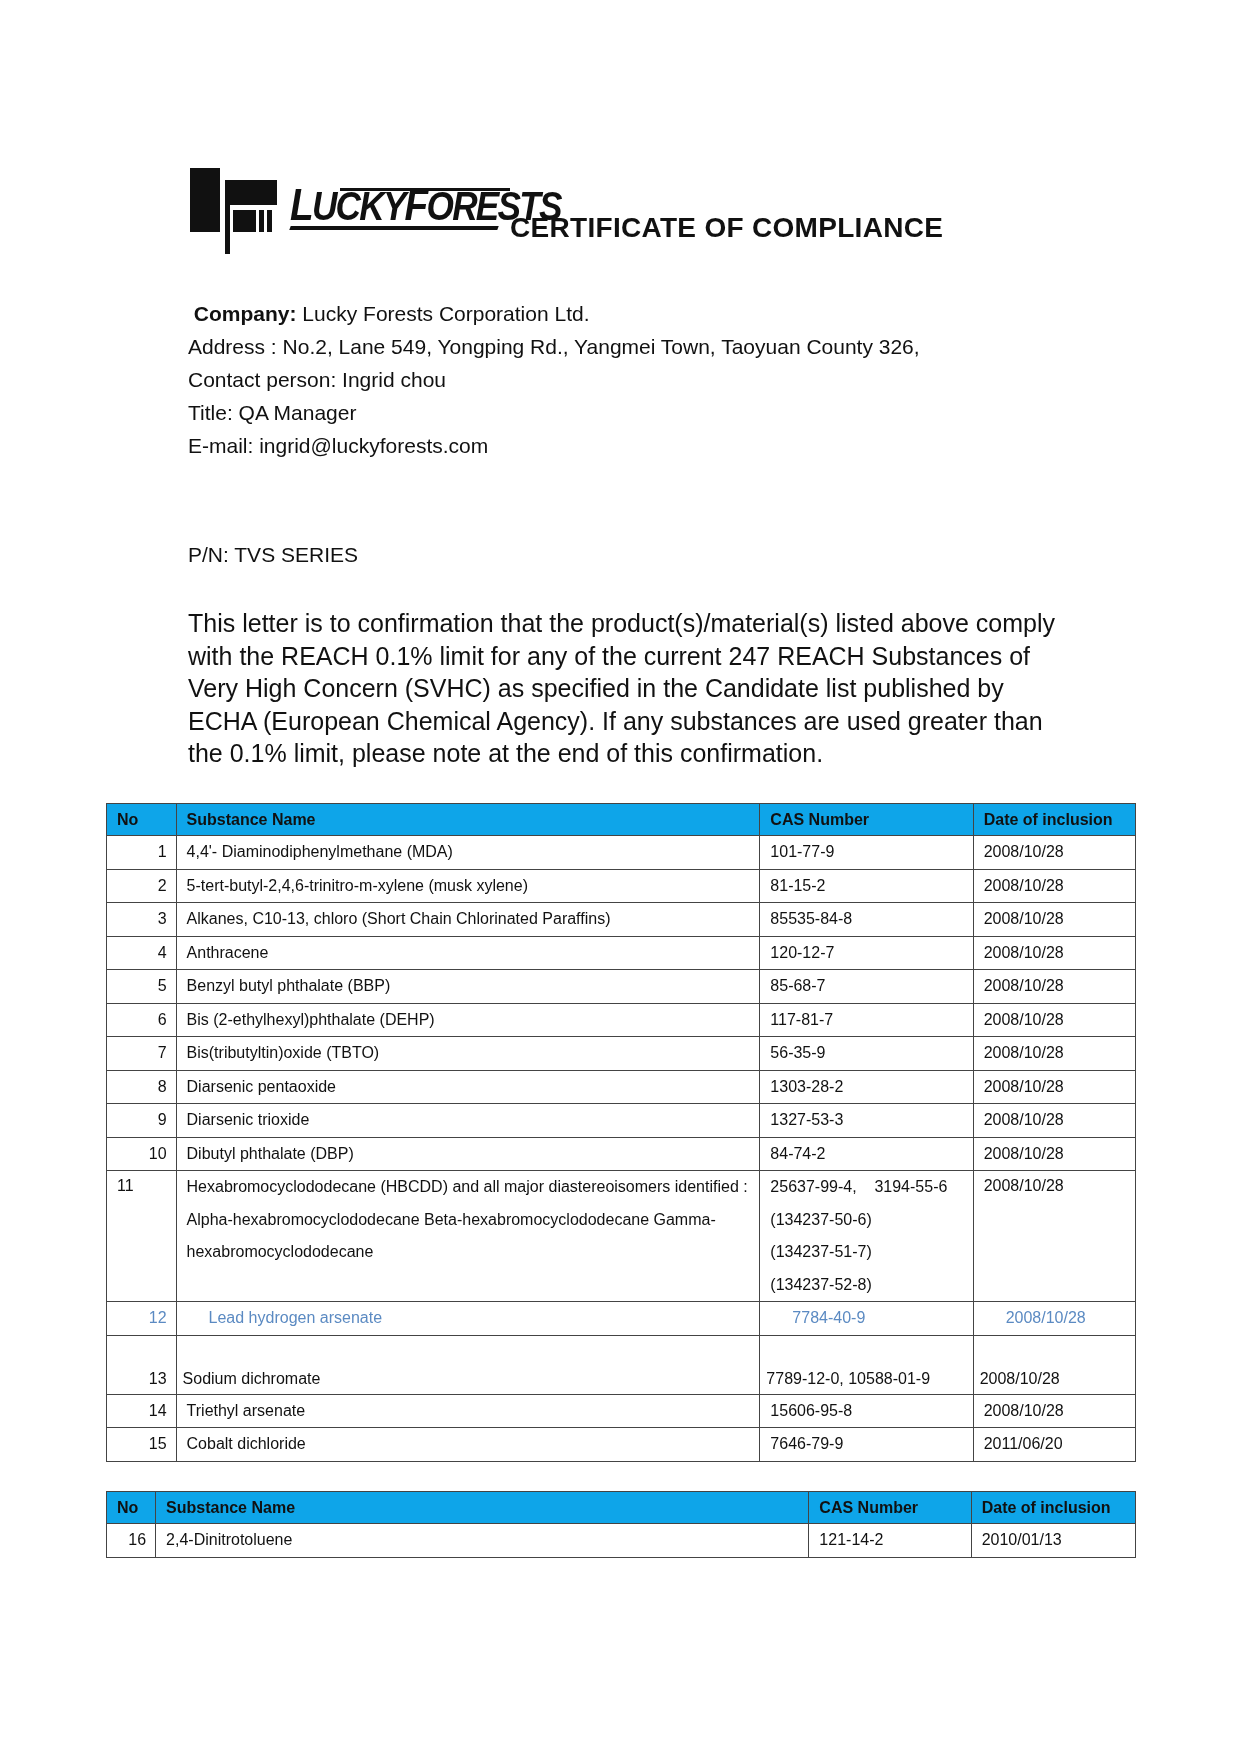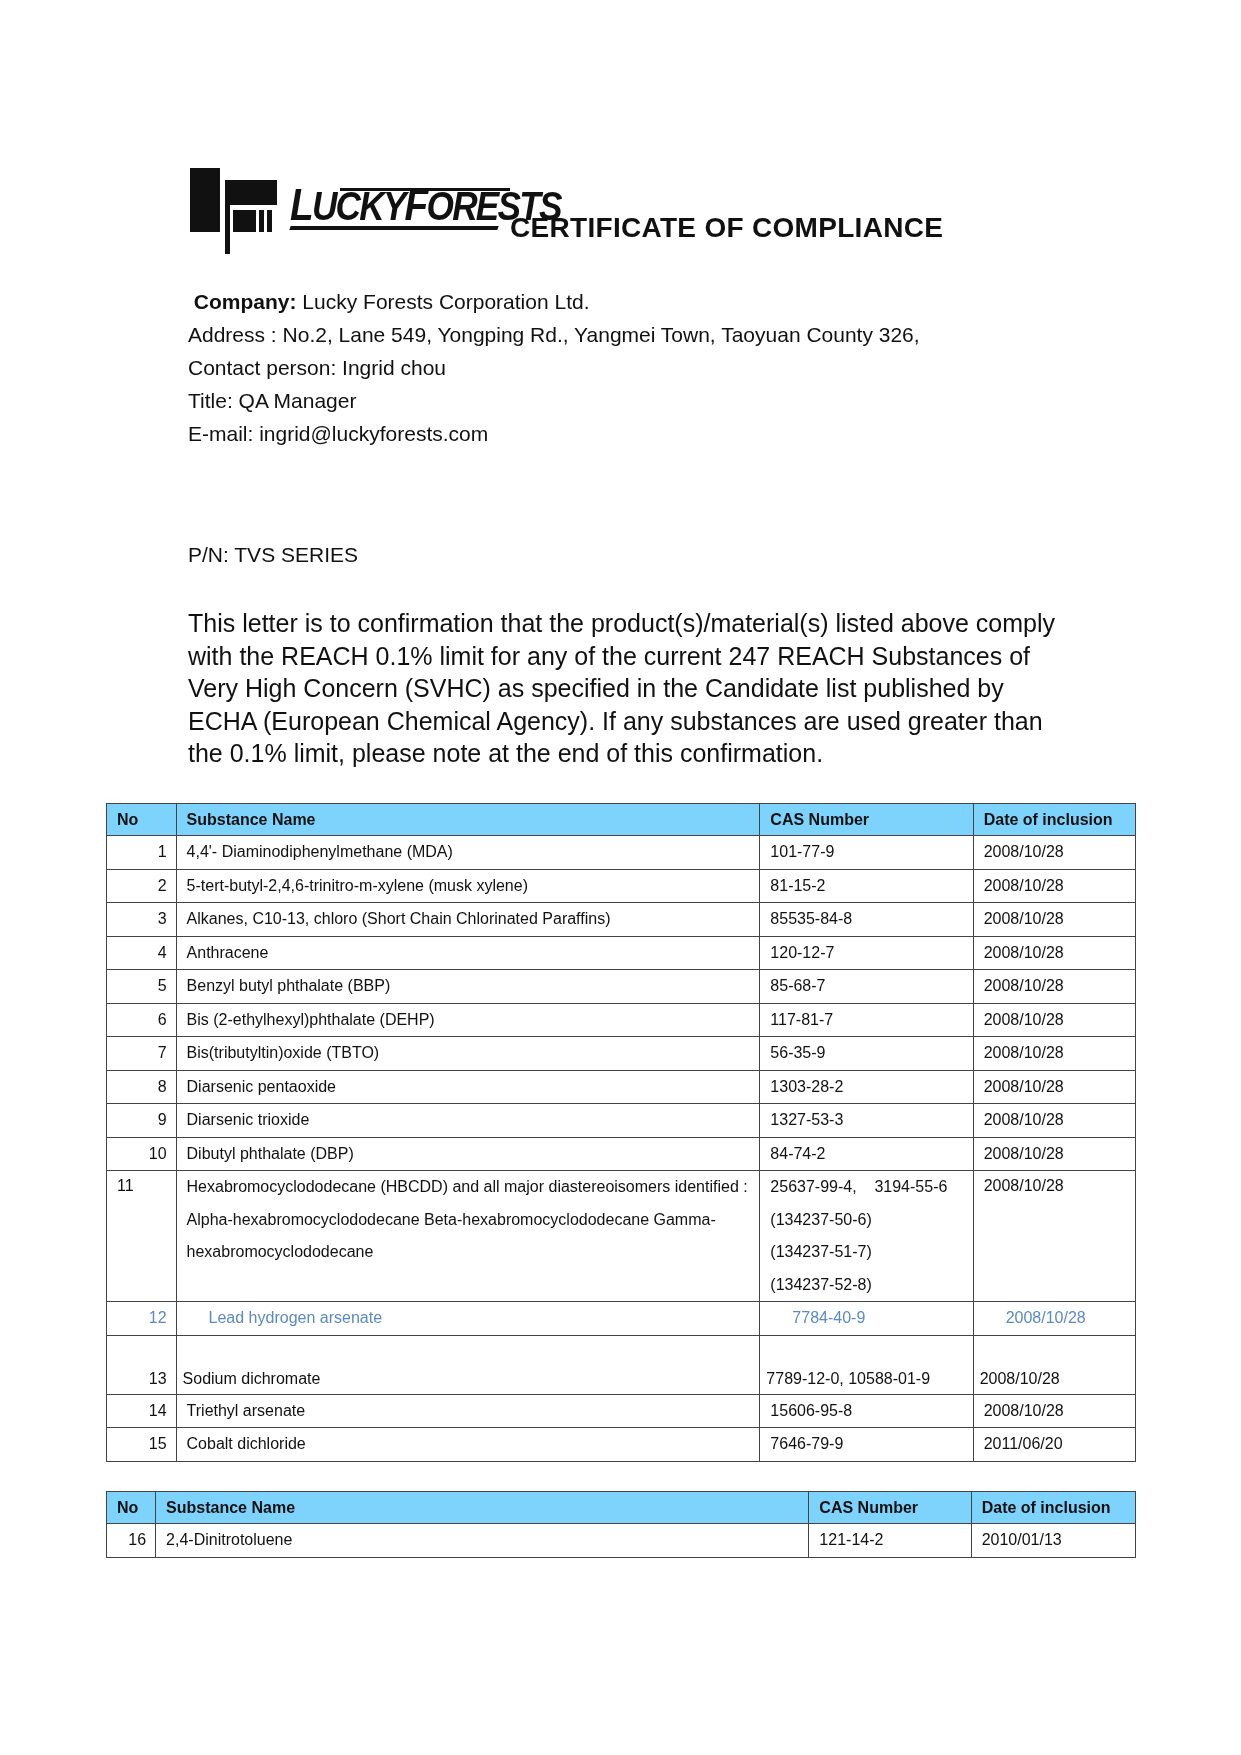--- a/index.html
+++ b/index.html
@@ -4,28 +4,28 @@
   <style>
     html, body { margin: 0; padding: 0; background: #ffffff; }
     body { width: 1241px; height: 1755px; position: relative; font-family: "Liberation Sans", "DejaVu Sans", sans-serif; color: #111; overflow: hidden; }
     .logo { position: absolute; left: 190px; top: 168px; width: 320px; height: 90px; }
     .logo-mark { position: absolute; left: 0; top: 0; width: 90px; height: 86px; }
     .logo-text { position: absolute; left: 100px; top: 12px; font-family: "Liberation Sans", sans-serif; font-weight: bold; font-style: italic; font-size: 40px; letter-spacing: -2px; transform: scaleX(0.88); transform-origin: left top; color: #111; }
     .logo-text .big { font-size: 44px; }
     .logo-underline { position: absolute; left: 100px; top: 58px; width: 208px; height: 4px; background: #111; transform: skewX(-20deg); }
     .logo-topline { position: absolute; left: 150px; top: 20px; width: 170px; height: 3px; background: #111; }
     .cert-title { position: absolute; left: 510px; top: 212px; font-size: 28px; font-weight: bold; letter-spacing: 0.3px; }
-    .info { position: absolute; left: 188px; top: 285px; font-size: 21px; line-height: 33px; width: 900px; }
+    .info { position: absolute; left: 188px; top: 297px; font-size: 21px; line-height: 33px; width: 900px; }
     .info .line { display: block; }
     .info .bold { font-weight: bold; }
     .pn { position: absolute; left: 188px; top: 543px; font-size: 21px; }
     .para { position: absolute; left: 188px; top: 607px; font-size: 25px; line-height: 32.5px; width: 880px; }
     table.sub { position: absolute; left: 106px; border-collapse: collapse; font-size: 16px; width: 1030px; }
     table.sub th, table.sub td { border: 1px solid #444; padding: 0 10px; height: 32.5px; vertical-align: middle; text-align: left; }
-    table.sub th { background: #7dd3fc; font-weight: bold; height: 31px; }
+    table.sub th { background: #0ea5e9; font-weight: bold; height: 31px; }
     table.sub td.no { text-align: right; width: 28px; padding-right: 9px; }
     table.sub th.no { width: 28px; text-align: left; }
     .t1 { top: 803px; }
     .t2 { top: 1491px; }
     tr.muted td { color: #5b8ac2; padding-left: 32px; }
     td.top { vertical-align: top !important; padding-top: 6px !important; }
     .multi .ln { display: block; line-height: 32.5px; }
     .justify { text-align: justify; text-align-last: left; line-height: 32.5px; }
     tr.tall td { height: 52px; vertical-align: bottom; padding-bottom: 6px; padding-left: 6px; }
   </style>

